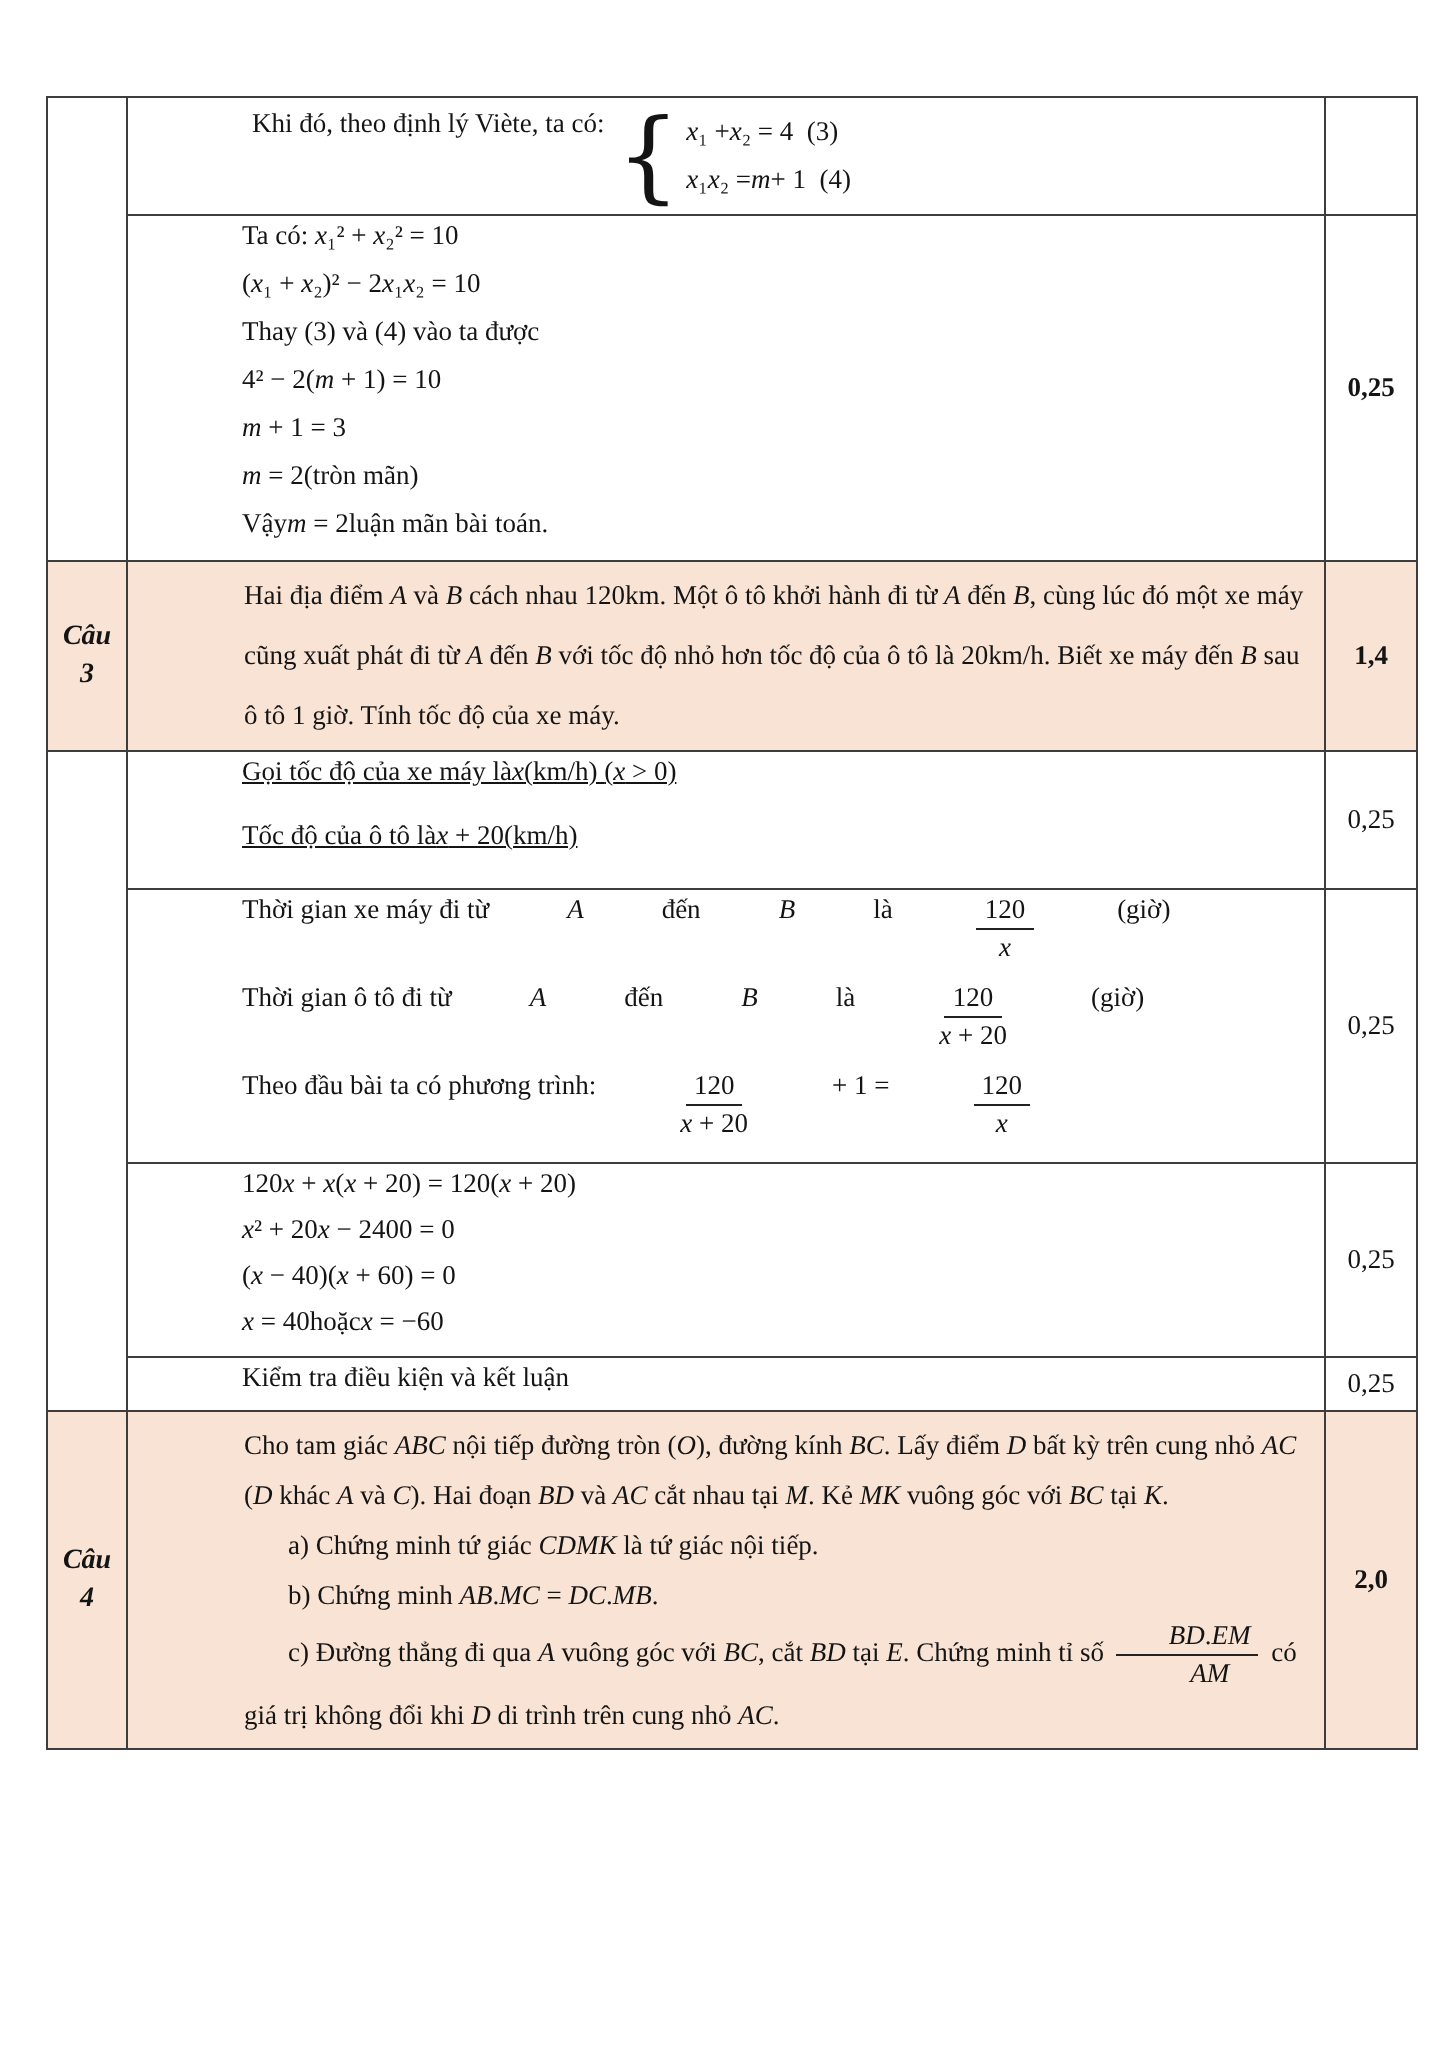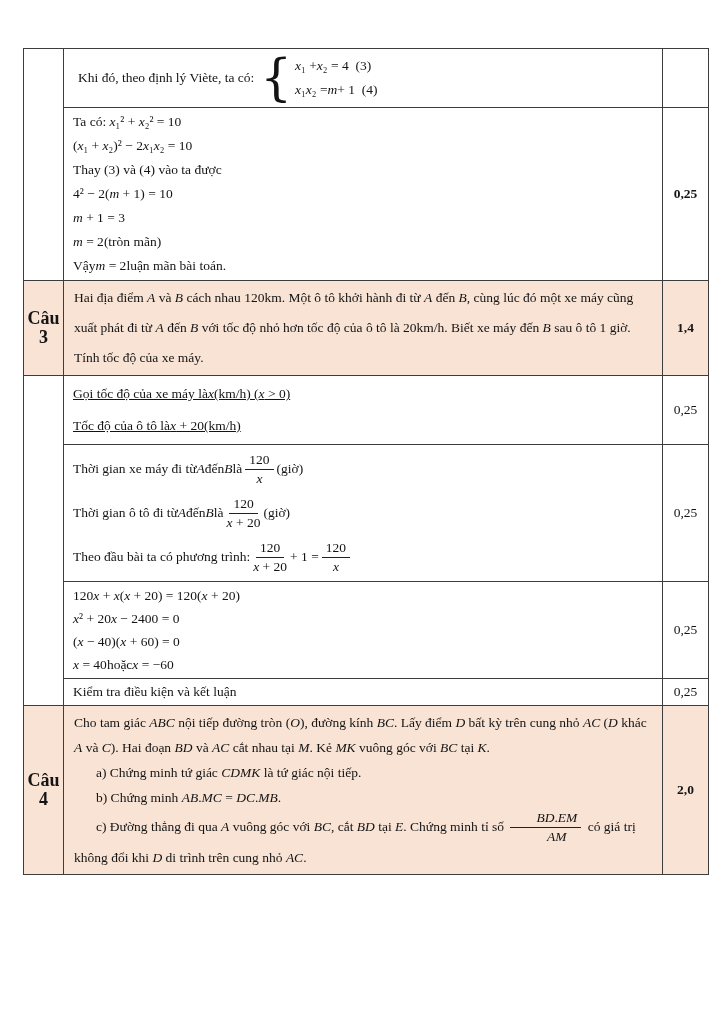--- a/index.html
+++ b/index.html
@@ -11,36 +11,36 @@
   }
   table.answer-table {
     position:absolute; left:23px; top:48px; width:685px;
     border-collapse:collapse; table-layout:fixed;
   }
   td {
     border:1.5px solid #3d3d3d; vertical-align:middle;
     background:#ffffff;
   }
   td.hl { background:var(--hl,#f8e3d5); }
-  td.cell-label { text-align:center; font-weight:bold; font-size:18px; line-height:19px; }
+  td.cell-label { text-align:center; font-weight:bold; font-size:14px; line-height:19px;font-style:italic; }
   td.cell-score { text-align:center; font-size:13.5px; }
   td.cell-score.score-bold { font-weight:bold; }
   td.cell-content { padding:2px 6px 2px 9px; }
   .content-wrap { display:flex; flex-direction:column; justify-content:center; height:100%; }
-  .line { display:flex; align-items:center; white-space:nowrap; }
+  .line { display:flex; white-space:nowrap;margin-left:48px; }
   .line.ind { padding-left:22px; }
   .flow .line { display:block; white-space:normal; }
   .flow .line.ind { text-indent:22px; padding-left:0; }
   
   tr.row-viete td.cell-content { padding-left:14px; }
   tr.row-sum-squares .line { height:24px; }
   tr.row-cau3 .line { line-height:30px; }
   tr.row-cau3 td.cell-content { padding:2px 6px 2px 10px; }
   tr.row-speed .line { height:32px;text-decoration:underline; }
-  tr.row-time .line { height:44px; }
+  tr.row-time .line { height:44px;gap:39px; }
   tr.row-quadratic .line { height:23px; }
   tr.row-conclusion .line { height:22px; }
   tr.row-cau4 .line { line-height:25px; }
   tr.row-cau4 td.cell-content { padding:4px 6px 4px 10px; }
   
   .math i, .flow i { font-style:italic; }
   .frac {
     display:inline-flex; flex-direction:column; align-items:center;
     vertical-align:middle; margin:0 3px; line-height:normal; text-align:center;
   }

